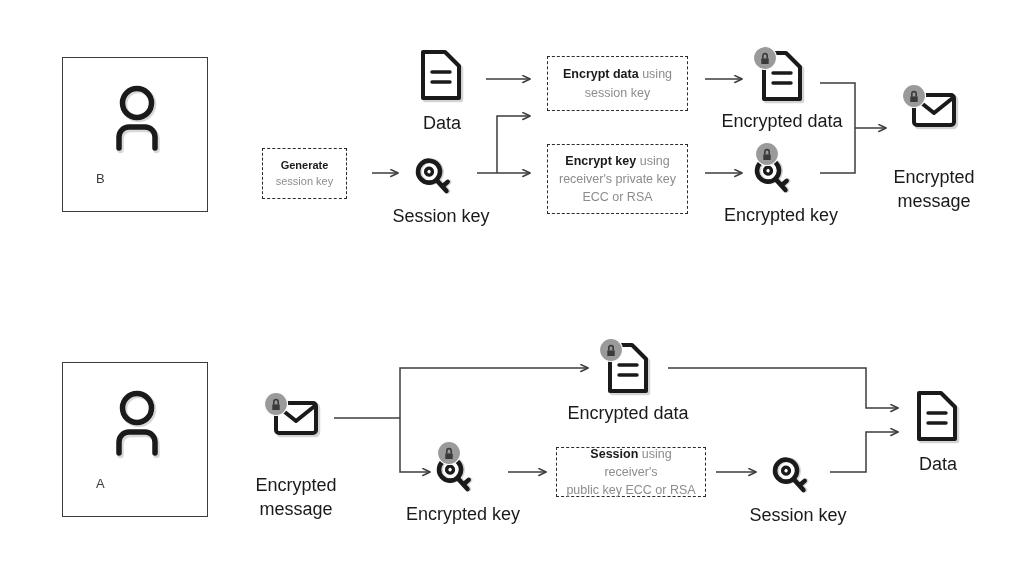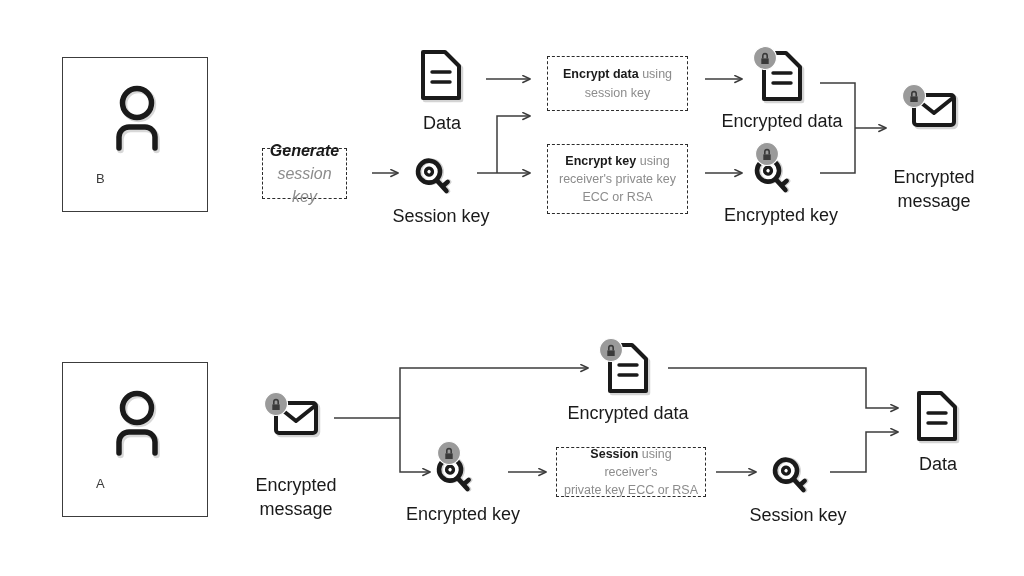--- a/index.html
+++ b/index.html
@@ -48,21 +48,21 @@
   }
   .dashed-box .txt {
     line-height: 1.45;
     font-size: 12.5px;
     color: #8c8c8c;
   }
   .dashed-box .txt b {
     color: #1a1a1a;
     font-weight: 700;
   }
-  .dashed-box.small .txt { font-size: 16px; font-style: italic; }
+  .dashed-box.small .txt { font-size: 11px; }
 
   
   .node { position: absolute; }
   .node .icon-wrap {
     position: relative;
     display: block;
     margin: 0 auto;
   }
   .caption {
     position: absolute;
@@ -354,21 +354,21 @@
         </g>
       </svg>
     </span>
     <span class="caption" style="top:61px;">Encrypted key</span>
   </div>
 
   <div class="dashed-box abs" style="left:556px; top:447px; width:150px; height:50px;">
     <div class="txt">
       <b>Session</b>
       <span>using receiver's</span><br>
-      <span>private key ECC or RSA</span>
+      <span>public key ECC or RSA</span>
     </div>
   </div>
 
   <div class="node" style="left:765px; top:444px; width:66px;">
     <span class="icon-wrap">
       <svg width="56" height="56" viewBox="0 0 56 56" style="margin-left:5px;">
         <g transform="rotate(-42 28 28)">
           <g fill="none" stroke="#d4d4d4" stroke-width="5" stroke-linecap="round" stroke-linejoin="round">
             <circle cx="21" cy="20" r="11"></circle>
             <path d="M21,31 L21,46 M21,40 L28,40"></path>

